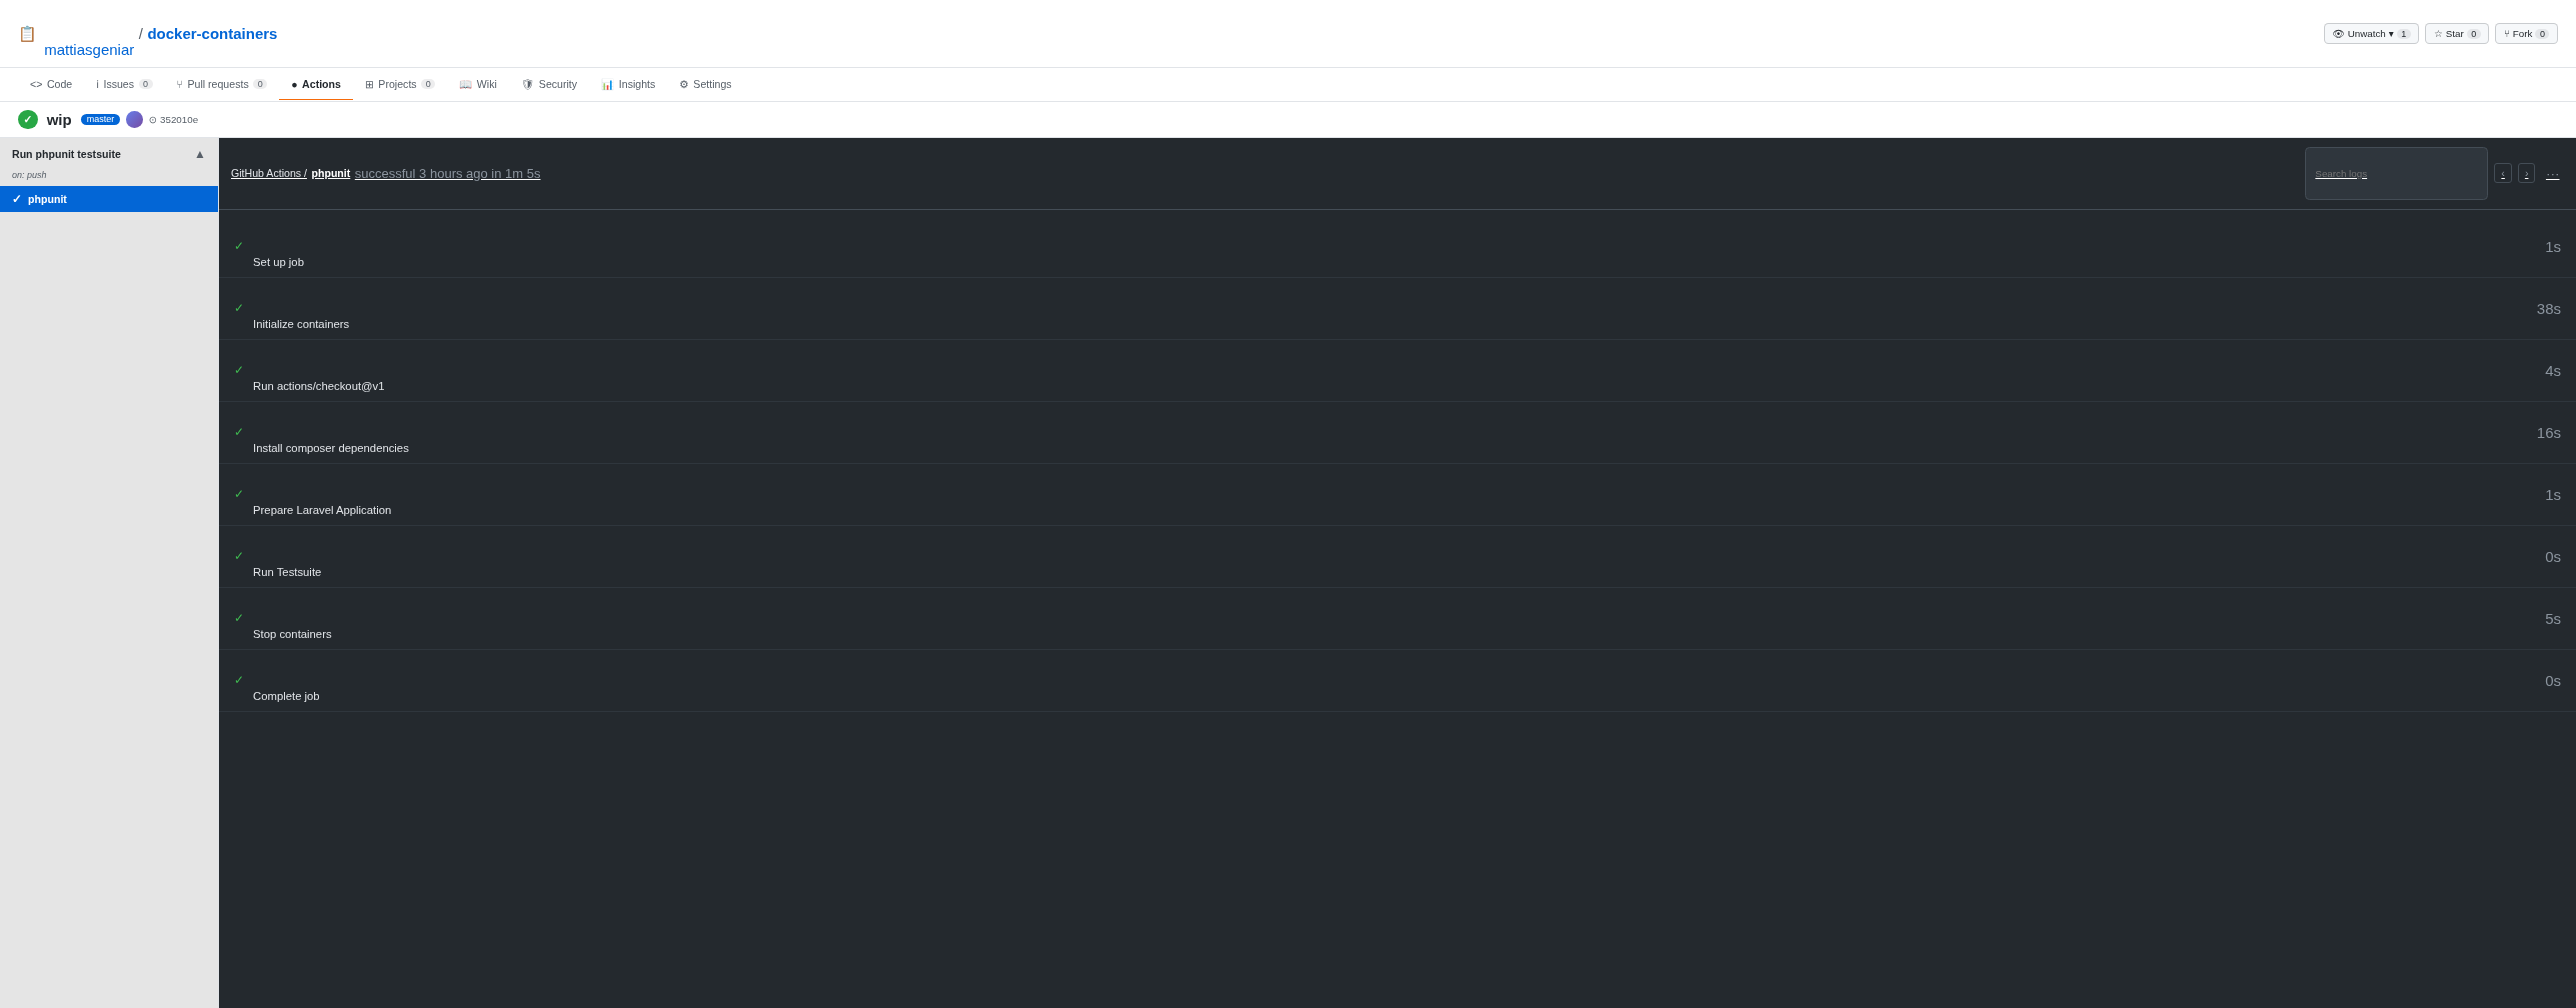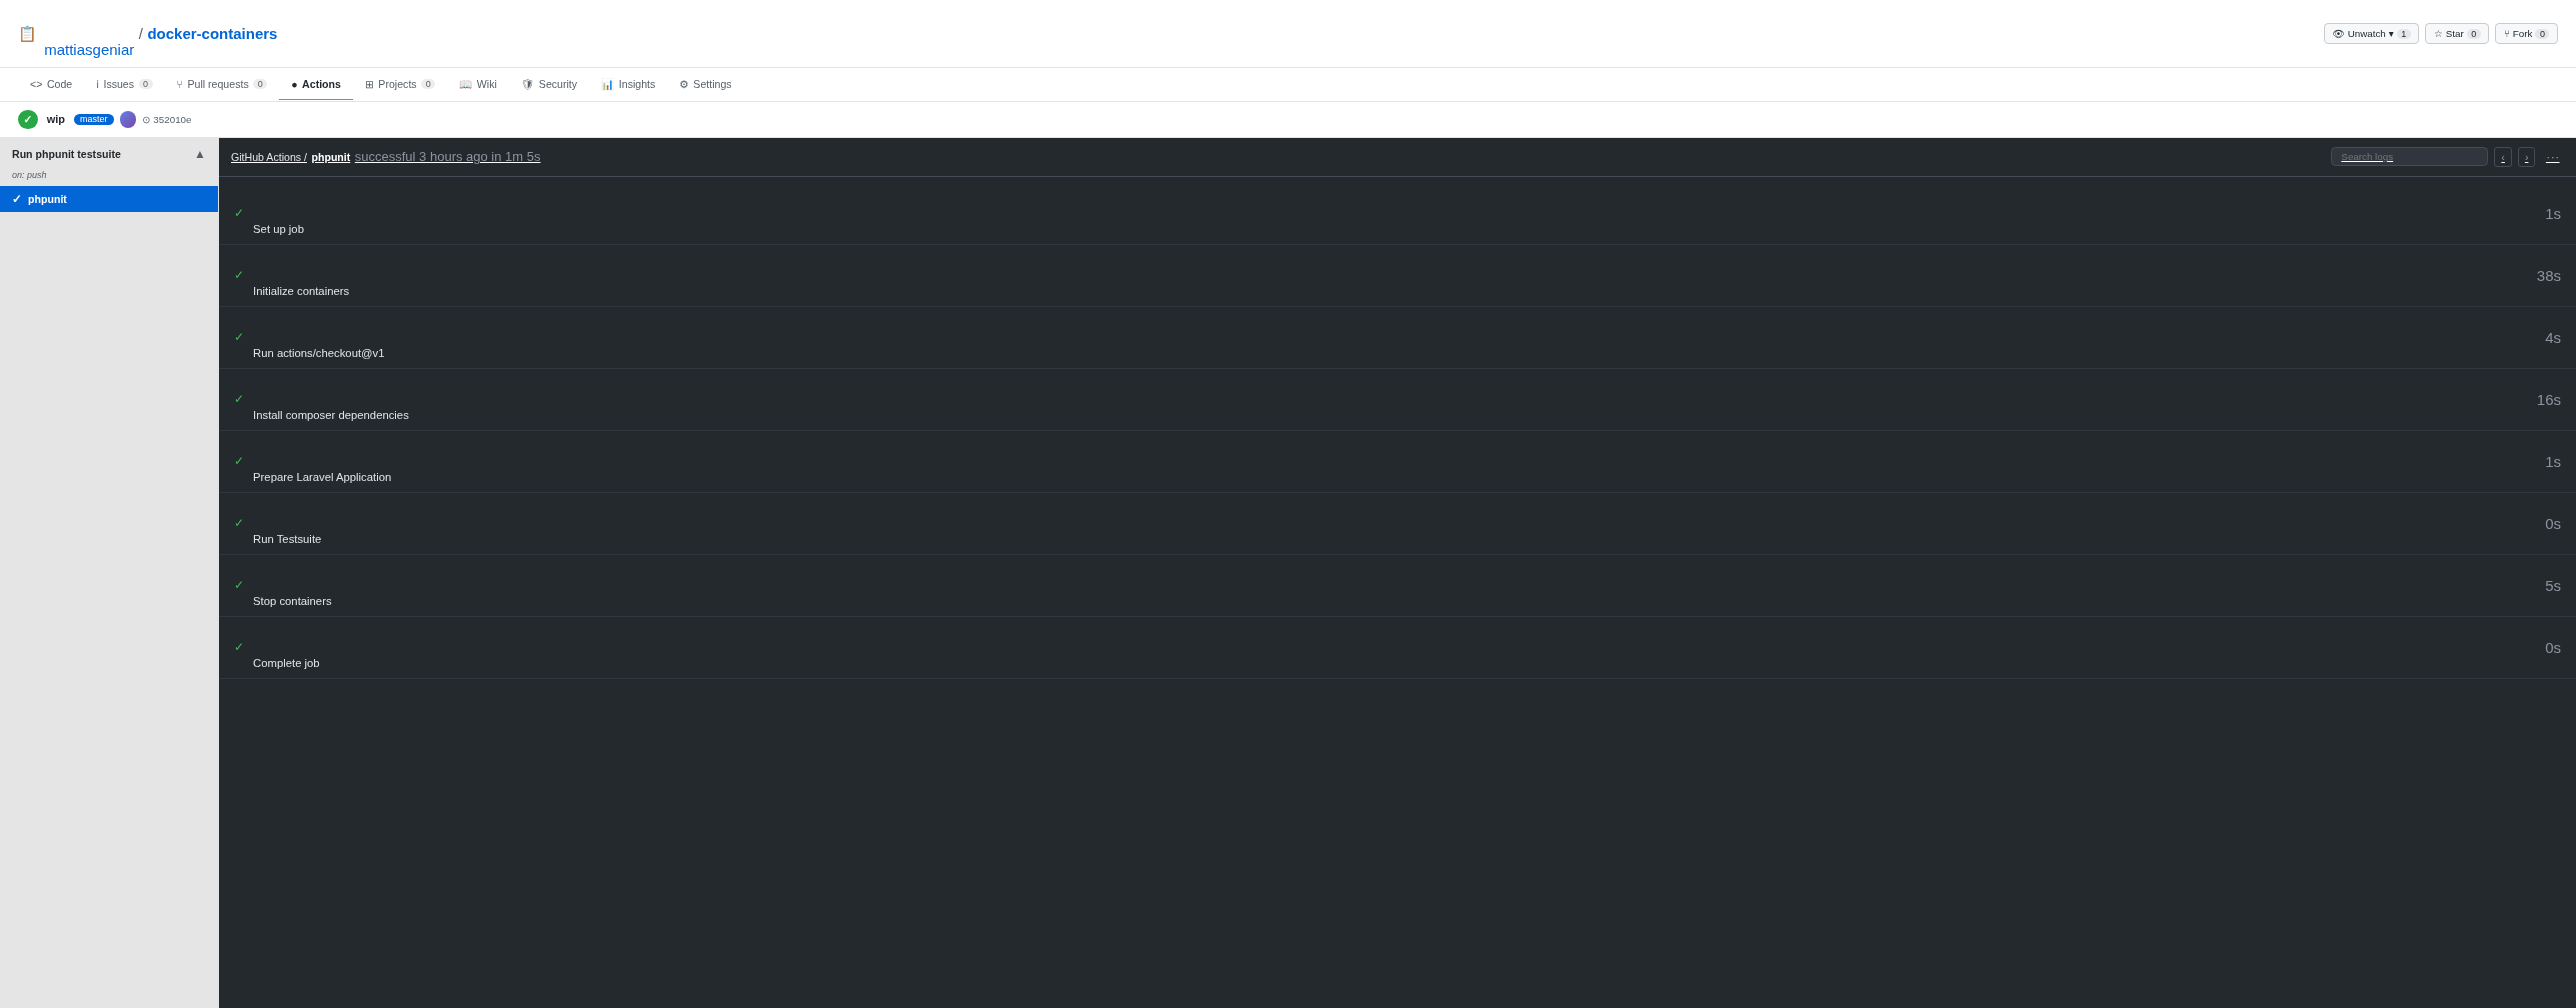--- a/index.html
+++ b/index.html
@@ -72,21 +72,21 @@
     }
     .commit-status-icon {
       width: 19.7px; height: 19.7px;
       background: #28a745;
       border-radius: 50%;
       display: flex; align-items: center; justify-content: center;
       color: white;
       font-size: 10.6px;
       font-weight: bold;
     }
-    .commit-title { font-size: 11px; font-weight: 600; }
+    .commit-title { font-size: 15px; font-weight: 600; }
     .commit-meta { display: flex; align-items: center; gap: 6px; color: #586069; font-size: 9.8px; }
     .branch-badge {
       background: #0366d6;
       color: white;
       border-radius: 15px;
       padding: 0.8px 6px;
       font-size: 9px;
     }
     .commit-hash { display: flex; align-items: center; gap: 3px; }
 
@@ -143,24 +143,24 @@
       text-decoration: underline;
     }
     .log-breadcrumb { display: flex; align-items: center; gap: 4.5px; font-size: 10.6px; color: #e1e4e8; }
     .log-breadcrumb .workflow-name { font-weight: 600; color: #fff; }
     .log-status-text { color: #8b949e; font-size: 13px; }
     .log-controls { display: flex; align-items: center; gap: 6px; }
     .log-search {
       background: #2f363d;
       border: 0.8px solid #444d56;
       border-radius: 4.5px;
-      padding: 3px 9px;
+      padding: 20px 9px;
       color: #8b949e;
       font-size: 9.8px;
-      width: 157px;
+      width: 183px;
     }
     .log-nav-btn {
       background: none;
       border: 0.8px solid #444d56;
       border-radius: 3px;
       color: #8b949e;
       padding: 3px 6px;
       cursor: pointer;
       font-size: 10.6px;
     }

